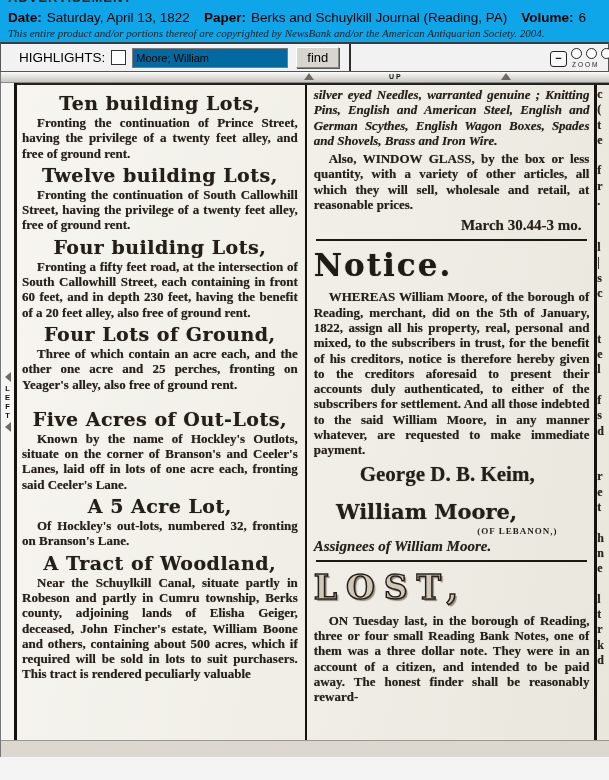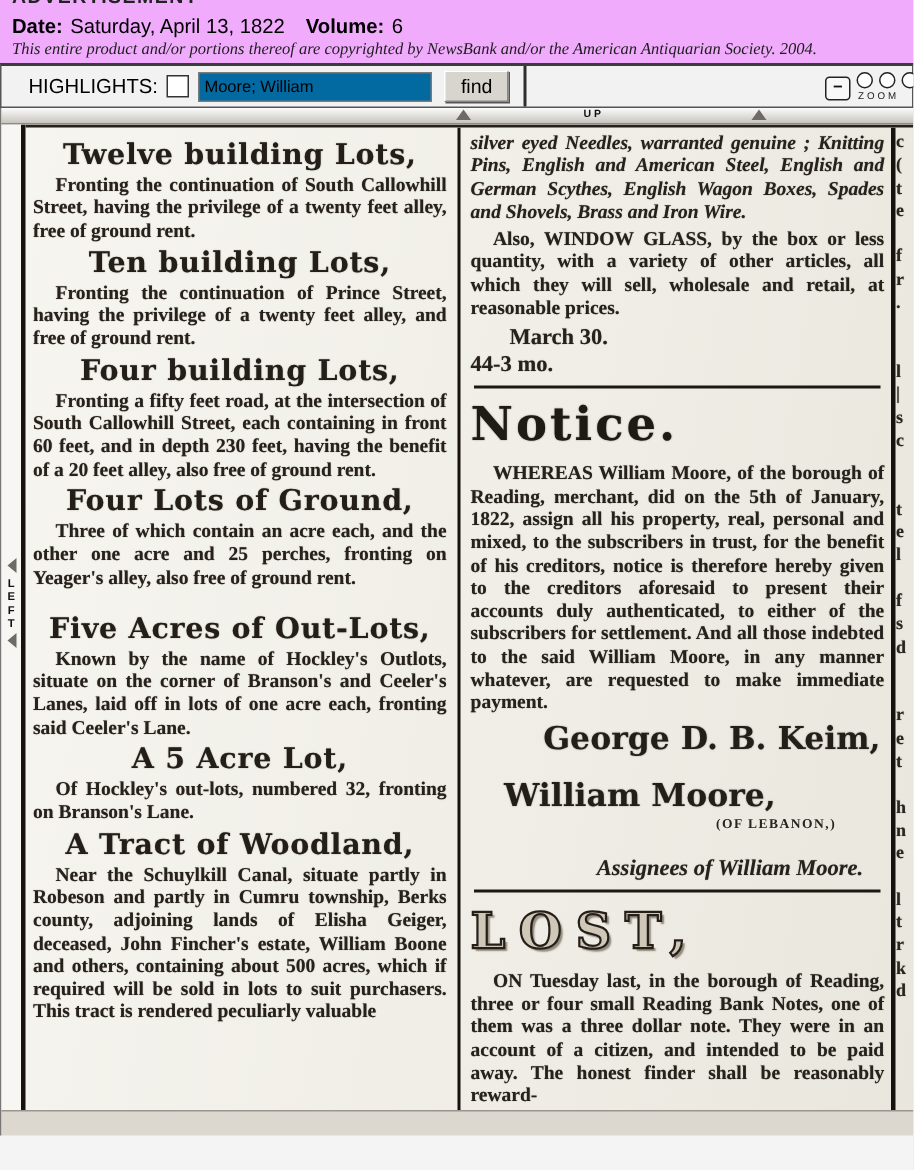--- a/index.html
+++ b/index.html
@@ -1,20 +1,20 @@
 <!DOCTYPE html>
 <html><head>
 <meta charset="utf-8">
 <style>
   html,body{margin:0;padding:0;background:#e9e9e9;}
   .screen{position:relative;width:609px;height:780px;overflow:hidden;background:#f4f4f4;
           font-family:"Liberation Sans",sans-serif;}
 
   
-  .header{padding:0 0 0 8px;background:#f0abfc;}
+  .header{padding:0 0 0 8px;background:#0ea5e9;}
   .clip-title{height:7px;overflow:hidden;}
   .clip-title span{display:block;margin-top:-10px;font:bold 13px "Liberation Sans",sans-serif;
                    color:#222;letter-spacing:1px;}
   .meta{display:flex;gap:14px;align-items:baseline;font-size:13.5px;color:#000;
         padding:3px 0 1px 0;white-space:nowrap;}
   .meta b{font-weight:bold;}
   .meta .seg{display:flex;gap:5px;}
   .copyright{font:italic 11px "Liberation Serif",serif;color:#1d1d1d;padding:1px 0 3px 0;}
 
   
@@ -68,53 +68,57 @@
   .sliver-text{font:bold 12px/15.3px "Liberation Serif",serif;color:#2a241e;white-space:pre-line;
                text-shadow:0 0 0.7px rgba(45,38,30,.5);}
 
   .np-h{font:bold 19px/22px "DejaVu Serif",serif;text-align:center;color:#241e18;
         text-shadow:0 0 0.8px rgba(40,33,26,.55);margin:3px 0 1px 0;letter-spacing:0.5px;}
   .np-p{font:bold 13px/15.3px "Liberation Serif",serif;color:#27211b;text-align:justify;
         text-shadow:0 0 0.7px rgba(45,38,30,.55);margin:0 0 3px 0;text-indent:15px;}
   .np-p.noindent{text-indent:0;font-style:italic;}
   .gap-before{margin-top:16px;}
   .dateline{display:flex;justify-content:flex-end;font:bold 15px/18px "Liberation Serif",serif;
-            color:#27211b;text-shadow:0 0 0.7px rgba(45,38,30,.55);margin:4px 0 2px 0;flex-direction:column;}
+            color:#27211b;text-shadow:0 0 0.7px rgba(45,38,30,.55);margin:4px 0 2px 0;}
   .dateline .dl-date{padding-left:26px;}
   .dateline .dl-ref{padding-right:8px;}
   .np-rule{border:0;border-top:2px solid #1d1812;margin:5px 2px 6px 2px;}
   .notice-h{font:bold 31px/36px "DejaVu Serif",serif;text-align:left;color:#1f1a14;
             letter-spacing:2px;text-shadow:0 0 1px rgba(35,28,22,.6);margin:4px 0 6px 0;}
   .sig{font:bold 21px/26px "DejaVu Serif",serif;color:#241e18;
        text-shadow:0 0 1px rgba(40,33,26,.55);margin-top:12px;}
-  .sig1{text-align:center;padding-left:46px;margin-top:3px;}
+  .sig1{padding-left:46px;margin-top:3px;font-family:Liberation Serif, serif;}
   .sig2{text-align:center;padding-right:50px;}
   .lebanon{font:bold 9px/12px "Liberation Serif",serif;text-align:right;padding-right:32px;
            color:#2a241e;letter-spacing:1px;}
-  .assignees{font:bold italic 15px/18px "Liberation Serif",serif;text-align:right;
-             padding-right:14px;color:#27211b;text-shadow:0 0 0.7px rgba(45,38,30,.5);margin-top:15px;}
+  .assignees{font:bold italic 15px/18px "Liberation Serif",serif;text-align:left;
+             padding-right:14px;color:#27211b;text-shadow:0 0 0.7px rgba(45,38,30,.5);}
   .lost-h{font:bold 33px/40px "DejaVu Serif",serif;letter-spacing:9px;
           color:#cfc8b9;-webkit-text-stroke:1.5px #261f18;
           text-shadow:2px 2px 1px rgba(70,58,45,.55);margin:3px 0 5px 0;}
 
   .bottombar{height:16px;background:#dcd8d0;border-top:1px solid #9a968e;}
 </style>
 </head>
 <body>
 
 <div class="screen">
 
   <div class="header">
     <div class="clip-title">
       <span>ADVERTISEMENT</span>
     </div>
     <div class="meta">
       <span class="seg">
         <b>Date:</b>
         <span>Saturday, April 13, 1822</span>
+      </span>
+      <span class="seg">
+        <b>Paper:</b>
+        <span>Berks and Schuylkill Journal (Reading, PA)</span>
       </span>
       <span class="seg">
         <b>Volume:</b>
         <span>6</span>
       </span>
     </div>
     <div class="copyright">This entire product and/or portions thereof are copyrighted by NewsBank and/or the American Antiquarian Society. 2004.</div>
   </div>
 
   <div class="toolbar">
@@ -151,26 +155,26 @@
 F
 T</span>
           <span class="left-arrow"></span>
         </div>
       </div>
 
       <div class="page">
 
         <div class="col col-left">
           <div>
+            <div class="np-h">Ten building Lots,</div>
+            <div class="np-p">Fronting the continuation of Prince Street, having the privilege of a twenty feet alley, and free of ground rent.</div>
+          </div>
+          <div>
             <div class="np-h">Twelve building Lots,</div>
             <div class="np-p">Fronting the continuation of South Callowhill Street, having the privilege of a twenty feet alley, free of ground rent.</div>
-          </div>
-          <div>
-            <div class="np-h">Ten building Lots,</div>
-            <div class="np-p">Fronting the continuation of Prince Street, having the privilege of a twenty feet alley, and free of ground rent.</div>
           </div>
           <div>
             <div class="np-h">Four building Lots,</div>
             <div class="np-p">Fronting a fifty feet road, at the intersection of South Callowhill Street, each containing in front 60 feet, and in depth 230 feet, having the benefit of a 20 feet alley, also free of ground rent.</div>
           </div>
           <div>
             <div class="np-h">Four Lots of Ground,</div>
             <div class="np-p">Three of which contain an acre each, and the other one acre and 25 perches, fronting on Yeager's alley, also free of ground rent.</div>
           </div>
           <div class="gap-before">

